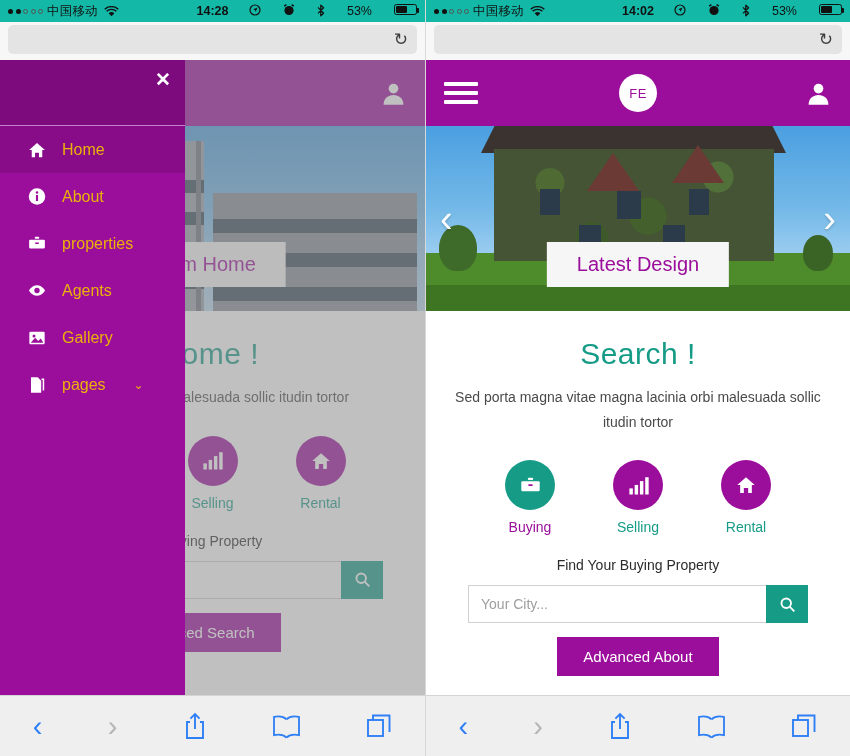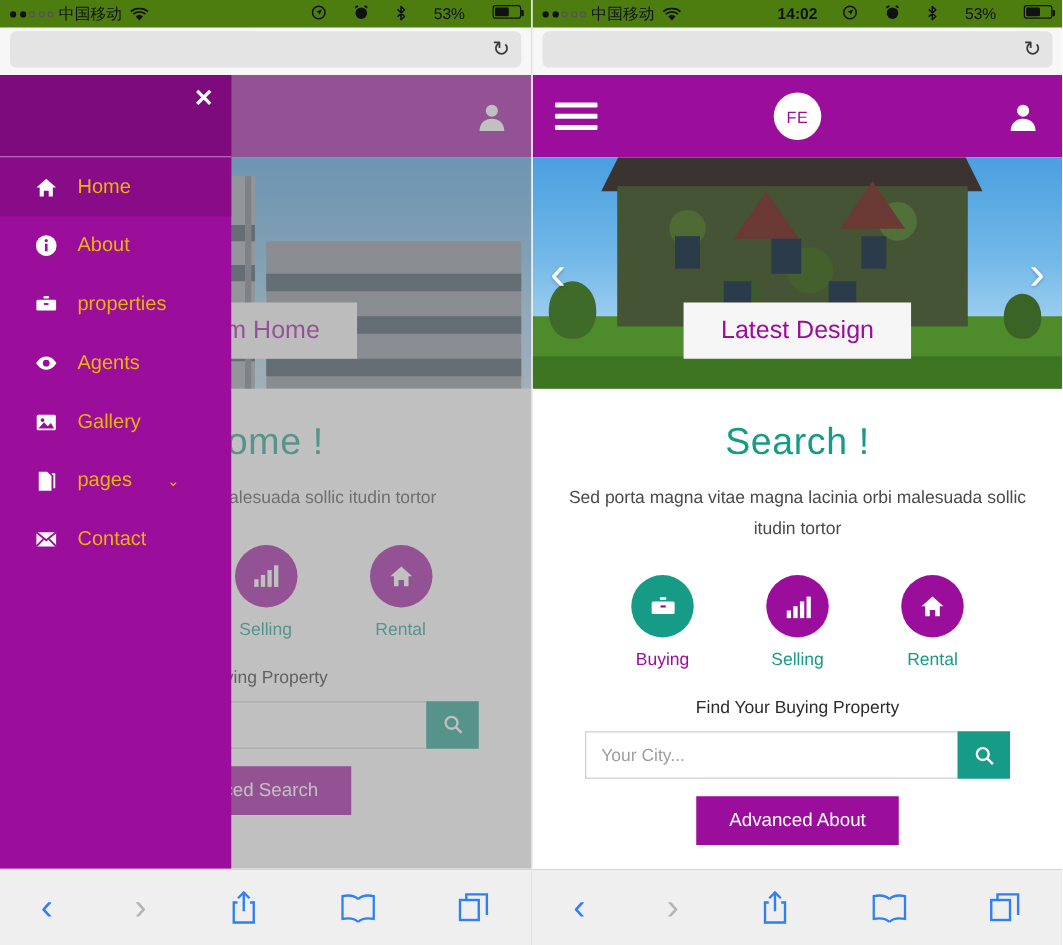--- a/index.html
+++ b/index.html
@@ -9,21 +9,21 @@
     background:#ffffff;
     overflow:hidden;
   }
   .screens { display:flex; width:850px; height:756px; }
   .phone { width:425px; height:756px; position:relative; overflow:hidden; background:#fff; }
   .phone + .phone { border-left:1px solid #d8d8d8; }
 
   
   .statusbar {
     height:22px; display:flex; align-items:center;
-    padding:0 8px; font-size:12px; color:#111; background:#4d7c0f;
+    padding:0 8px; font-size:12px; color:#111; background:#14b8a6;
     position:relative;
   }
   .sb-left { display:flex; align-items:center; gap:4px; }
   .dots { display:flex; align-items:center; gap:2.5px; }
   .dot { width:5px; height:5px; border-radius:50%; background:#111; }
   .dot.hollow { background:transparent; border:1px solid #555; width:5px; height:5px; }
   .carrier { font-size:12.5px; letter-spacing:.2px; }
   .wifi { margin-left:2px; display:inline-block; }
   .sb-time {
     position:absolute; left:0; right:0; text-align:center;
@@ -207,20 +207,21 @@
           </span>
         <span class="carrier">中国移动</span>
         <span class="wifi">
           <svg width="15" height="11" viewBox="0 0 15 11">
             <path d="M7.5 10.3 L4.6 7.2 A4.3 4.3 0 0 1 10.4 7.2 Z" fill="#111"></path>
             <path d="M2.6 5.3 A7.3 7.3 0 0 1 12.4 5.3" stroke="#111" stroke-width="1.4" fill="none"></path>
             <path d="M0.7 3.2 A10.3 10.3 0 0 1 14.3 3.2" stroke="#111" stroke-width="1.4" fill="none"></path>
           </svg>
         </span>
       </div>
+      <div class="sb-time">14:28</div>
       <div class="sb-right">
         <span>
           <svg width="12" height="12" viewBox="0 0 12 12">
             <circle cx="6" cy="6" r="5" fill="none" stroke="#111" stroke-width="1.2"></circle>
             <path d="M8.6 3.4 L4.2 5.3 L5.9 6.1 L6.7 7.8 Z" fill="#111"></path>
           </svg>
         </span>
         <span>
           <svg width="12" height="12" viewBox="0 0 12 12">
             <circle cx="6" cy="6.5" r="4.6" fill="#111"></circle>
@@ -384,30 +385,20 @@
             </div>
             <div class="drawer-item">
               <span class="drawer-ico">
                 <svg width="20" height="20" viewBox="0 0 24 24" fill="#fff">
                   <path d="M4 1.8 H13 L17.6 6.4 V22.2 H4 Z"></path>
                   <path d="M18 4.4 H20.6 V19.4" stroke="#fff" stroke-width="2" fill="none"></path>
                 </svg>
               </span>
               <span>pages</span>
               <span class="chev-small">⌄</span>
-            </div>
-            <div class="drawer-item">
-              <span class="drawer-ico">
-                <svg width="21" height="21" viewBox="0 0 24 24" fill="#fff">
-                  <path d="M1.5 4.5 H22.5 V19.5 H1.5 Z"></path>
-                  <path d="M1.5 4.5 L12 13 L22.5 4.5" stroke="#9b0d9b" stroke-width="2" fill="none"></path>
-                  <path d="M1.5 19.5 L9 11.8 M22.5 19.5 L15 11.8" stroke="#9b0d9b" stroke-width="2" fill="none"></path>
-                </svg>
-              </span>
-              <span>Contact</span>
             </div>
           </div>
       </div>
     </div>
 
     <div class="toolbar">
       <div class="tb-item">
         <span class="tb-chev">‹</span>
       </div>
       <div class="tb-item">

